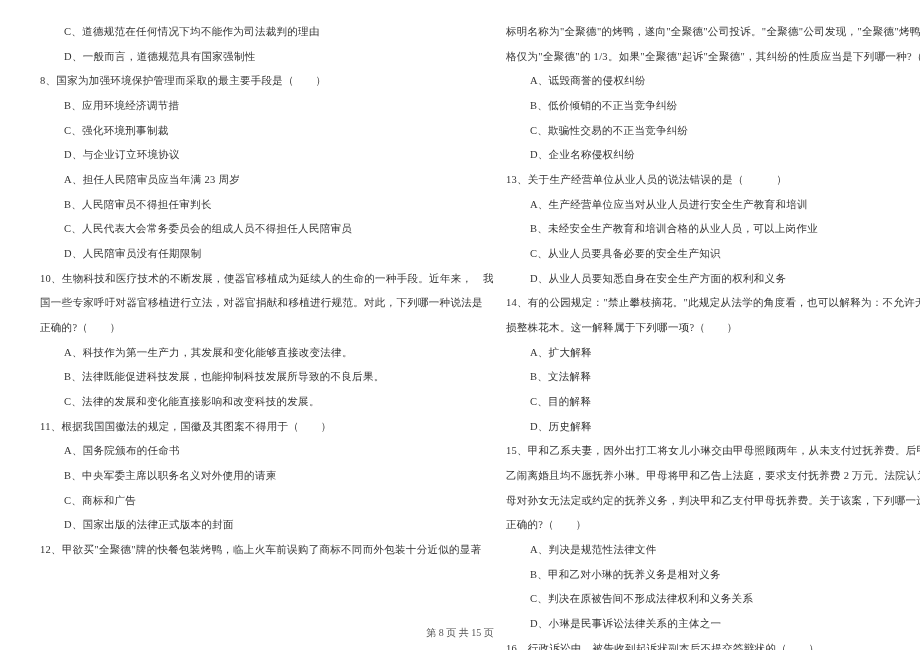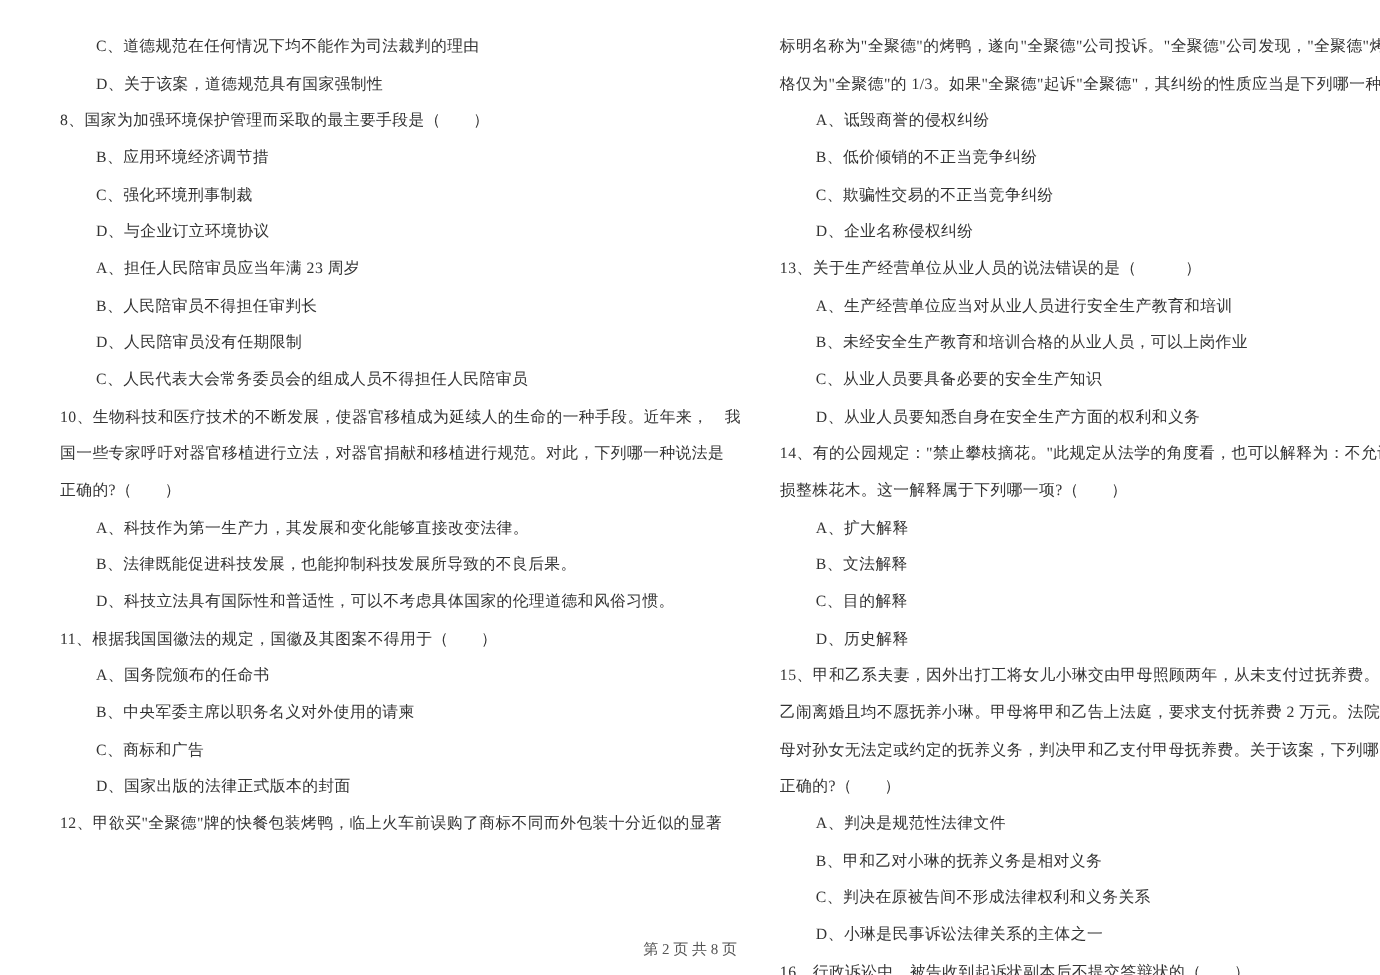--- a/index.html
+++ b/index.html
@@ -12,21 +12,21 @@
       height: 650px;
       background: #ffffff;
       font-family: "SimSun", "宋体", serif;
       font-size: 10.5px;
       color: #333;
       padding: 20px 40px 10px 40px;
       position: relative;
     }
     .columns {
       display: flex;
-      gap: 26px;
+      gap: 12px;
       height: 595px;
     }
     .column {
       flex: 1;
       display: flex;
       flex-direction: column;
     }
     .line {
       line-height: 2.35;
       white-space: nowrap;
@@ -47,35 +47,35 @@
       font-size: 10px;
       color: #555;
     }
   </style>
 </head>
 <body>
 
 <div class="columns">
   <div class="column">
     <div class="line indent1">C、道德规范在任何情况下均不能作为司法裁判的理由</div>
-    <div class="line indent1">D、关于该案，道德规范具有国家强制性</div>
+    <div class="line indent1">D、一般而言，道德规范具有国家强制性</div>
     <div class="line indent0">8、国家为加强环境保护管理而采取的最主要手段是（　　）</div>
     <div class="line indent1">B、应用环境经济调节措</div>
     <div class="line indent1">C、强化环境刑事制裁</div>
     <div class="line indent1">D、与企业订立环境协议</div>
     <div class="line indent1">A、担任人民陪审员应当年满 23 周岁</div>
     <div class="line indent1">B、人民陪审员不得担任审判长</div>
+    <div class="line indent1">C、人民代表大会常务委员会的组成人员不得担任人民陪审员</div>
     <div class="line indent1">D、人民陪审员没有任期限制</div>
-    <div class="line indent1">C、人民代表大会常务委员会的组成人员不得担任人民陪审员</div>
     <div class="line indent0">10、生物科技和医疗技术的不断发展，使器官移植成为延续人的生命的一种手段。近年来，　我</div>
     <div class="line indent0">国一些专家呼吁对器官移植进行立法，对器官捐献和移植进行规范。对此，下列哪一种说法是</div>
     <div class="line indent0">正确的?（　　）</div>
     <div class="line indent1">A、科技作为第一生产力，其发展和变化能够直接改变法律。</div>
     <div class="line indent1">B、法律既能促进科技发展，也能抑制科技发展所导致的不良后果。</div>
-    <div class="line indent1">D、科技立法具有国际性和普适性，可以不考虑具体国家的伦理道德和风俗习惯。</div>
+    <div class="line indent1">C、法律的发展和变化能直接影响和改变科技的发展。</div>
     <div class="line indent0">11、根据我国国徽法的规定，国徽及其图案不得用于（　　）</div>
     <div class="line indent1">A、国务院颁布的任命书</div>
     <div class="line indent1">B、中央军委主席以职务名义对外使用的请柬</div>
     <div class="line indent1">C、商标和广告</div>
     <div class="line indent1">D、国家出版的法律正式版本的封面</div>
     <div class="line indent0">12、甲欲买"全聚德"牌的快餐包装烤鸭，临上火车前误购了商标不同而外包装十分近似的显著</div>
   </div>
 
   <div class="column">
     <div class="line indent0">标明名称为"全聚德"的烤鸭，遂向"全聚德"公司投诉。"全聚德"公司发现，"全聚德"烤鸭的价</div>
@@ -100,13 +100,13 @@
     <div class="line indent0">母对孙女无法定或约定的抚养义务，判决甲和乙支付甲母抚养费。关于该案，下列哪一选项是</div>
     <div class="line indent0">正确的?（　　）</div>
     <div class="line indent1">A、判决是规范性法律文件</div>
     <div class="line indent1">B、甲和乙对小琳的抚养义务是相对义务</div>
     <div class="line indent1">C、判决在原被告间不形成法律权利和义务关系</div>
     <div class="line indent1">D、小琳是民事诉讼法律关系的主体之一</div>
     <div class="line indent0">16、行政诉讼中，被告收到起诉状副本后不提交答辩状的（　　）</div>
   </div>
 </div>
 
-<div class="footer">第 2 页 共 8 页</div>
+<div class="footer">第 8 页 共 15 页</div>
 
 </body></html>

